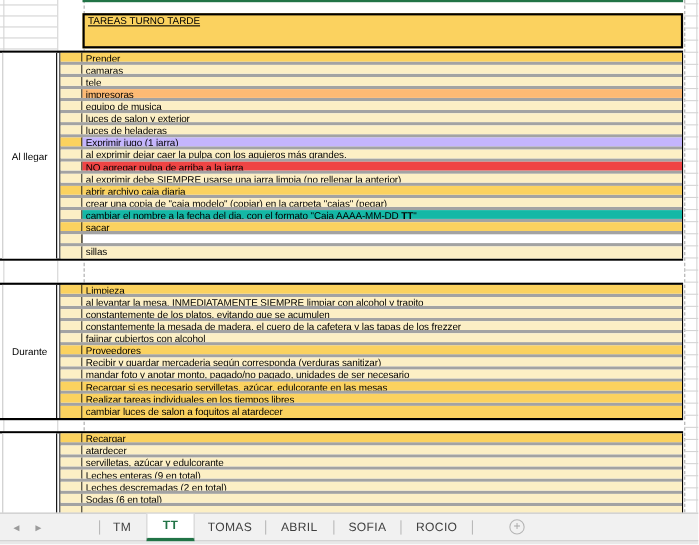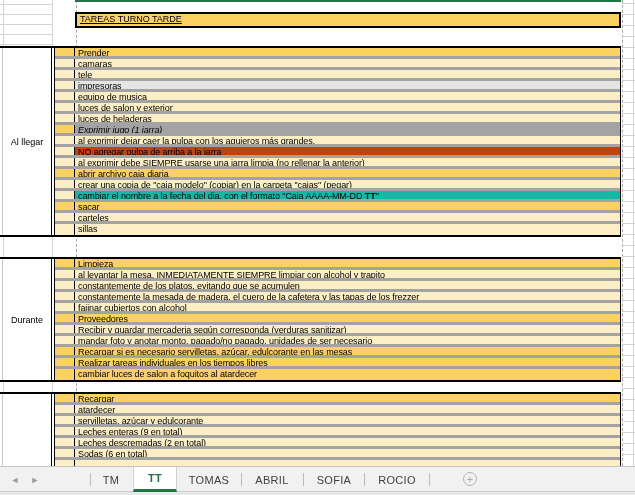--- a/index.html
+++ b/index.html
@@ -7,21 +7,21 @@
   #canvas{position:relative;width:635px;height:495px;background:#ffffff;overflow:hidden;}
 
   
   .vline{position:absolute;top:0;height:466px;width:0;border-left:1px solid #d4d4d4;}
   .vdash{position:absolute;top:0;height:466px;width:0;border-left:1px dashed #a9a9a9;}
   .hline{position:absolute;height:0;border-top:1px solid #d4d4d4;}
 
   .greenline{position:absolute;left:75px;top:0;width:546px;height:2px;background:var(--green);}
 
   
-  .titlebox{position:absolute;left:75px;top:12px;width:546px;height:16px;box-sizing:border-box;
+  .titlebox{position:absolute;left:75px;top:12px;width:546px;height:32px;box-sizing:border-box;
     border:2px solid #000;background:var(--hdr);font-size:9px;line-height:11px;padding-left:3px;
     text-decoration:underline;white-space:nowrap;overflow:hidden;}
 
   
   .group{position:absolute;left:0;width:621px;box-sizing:border-box;
     border-top:2px solid #000;border-bottom:2px solid #000;background:#fff;}
   .glabel{position:absolute;left:2px;top:0;bottom:0;width:50px;box-sizing:border-box;
     border-left:1px solid #c9c9c9;border-right:1px solid #000;background:#fff;
     display:flex;align-items:center;justify-content:center;font-size:9px;color:#000;}
   .rows{margin-left:54px;border-left:1px solid #000;border-right:1px solid #000;}
@@ -123,45 +123,45 @@
           <div class="row">
             <div class="chk" style="background: rgb(252, 239, 197);"></div>
             <div class="task" style="background: rgb(252, 239, 197);"><span>camaras</span></div>
           </div>
           <div class="row">
             <div class="chk" style="background: rgb(252, 239, 197);"></div>
             <div class="task" style="background: rgb(252, 239, 197);"><span>tele</span></div>
           </div>
           <div class="row">
             <div class="chk" style="background: rgb(252, 239, 197);"></div>
-            <div class="task" style="background: #e5e5e5;"><span>impresoras</span></div>
+            <div class="task" style="background: #fdba74;"><span>impresoras</span></div>
           </div>
           <div class="row">
             <div class="chk" style="background: rgb(252, 239, 197);"></div>
             <div class="task" style="background: rgb(252, 239, 197);"><span>equipo de musica</span></div>
           </div>
           <div class="row">
             <div class="chk" style="background: rgb(252, 239, 197);"></div>
             <div class="task" style="background: rgb(252, 239, 197);"><span>luces de salon y exterior</span></div>
           </div>
           <div class="row">
             <div class="chk" style="background: rgb(252, 239, 197);"></div>
             <div class="task" style="background: rgb(252, 239, 197);"><span>luces de heladeras</span></div>
           </div>
           <div class="row">
             <div class="chk" style="background: rgb(251, 210, 95);"></div>
-            <div class="task" style="background: #a3a3a3; font-style: italic;"><span>Exprimir jugo (1 jarra)</span></div>
+            <div class="task" style="background: #c4b5fd;"><span>Exprimir jugo (1 jarra)</span></div>
           </div>
           <div class="row">
             <div class="chk" style="background: rgb(252, 239, 197);"></div>
             <div class="task" style="background: rgb(252, 239, 197);"><span>al exprimir dejar caer la pulpa con los agujeros más grandes.</span></div>
           </div>
           <div class="row">
             <div class="chk" style="background: rgb(252, 239, 197);"></div>
-            <div class="task" style="background: #c2410c;"><span>NO agregar pulpa de arriba a la jarra</span></div>
+            <div class="task" style="background: #ef4444;"><span>NO agregar pulpa de arriba a la jarra</span></div>
           </div>
           <div class="row">
             <div class="chk" style="background: rgb(252, 239, 197);"></div>
             <div class="task" style="background: rgb(252, 239, 197);"><span>al exprimir debe SIEMPRE usarse una jarra limpia (no rellenar la anterior)</span></div>
           </div>
           <div class="row">
             <div class="chk" style="background: rgb(251, 210, 95);"></div>
             <div class="task" style="background: rgb(251, 210, 95);"><span>abrir archivo caja diaria</span></div>
           </div>
           <div class="row">
@@ -171,21 +171,20 @@
           <div class="row">
             <div class="chk" style="background: rgb(252, 239, 197);"></div>
             <div class="task" style="background: #14b8a6;"><span><span>cambiar el nombre a la fecha del dia, con el formato "Caja AAAA-MM-DD </span><span style="font-weight: bold;">TT</span><span>"</span></span></div>
           </div>
           <div class="row">
             <div class="chk" style="background: rgb(251, 210, 95);"></div>
             <div class="task" style="background: rgb(251, 210, 95);"><span>sacar</span></div>
           </div>
           <div class="row">
             <div class="chk" style="background: rgb(252, 239, 197);"></div>
-            <div class="task" style="background: rgb(252, 239, 197);"><span>carteles</span></div>
           </div>
           <div class="row">
             <div class="chk" style="background: rgb(252, 239, 197);"></div>
             <div class="task" style="background: rgb(252, 239, 197);"><span>sillas</span></div>
           </div>
         </div>
       </div>
       <div class="group" style="top: 257px;">
         <div class="glabel">Durante</div>
         <div class="rows">

